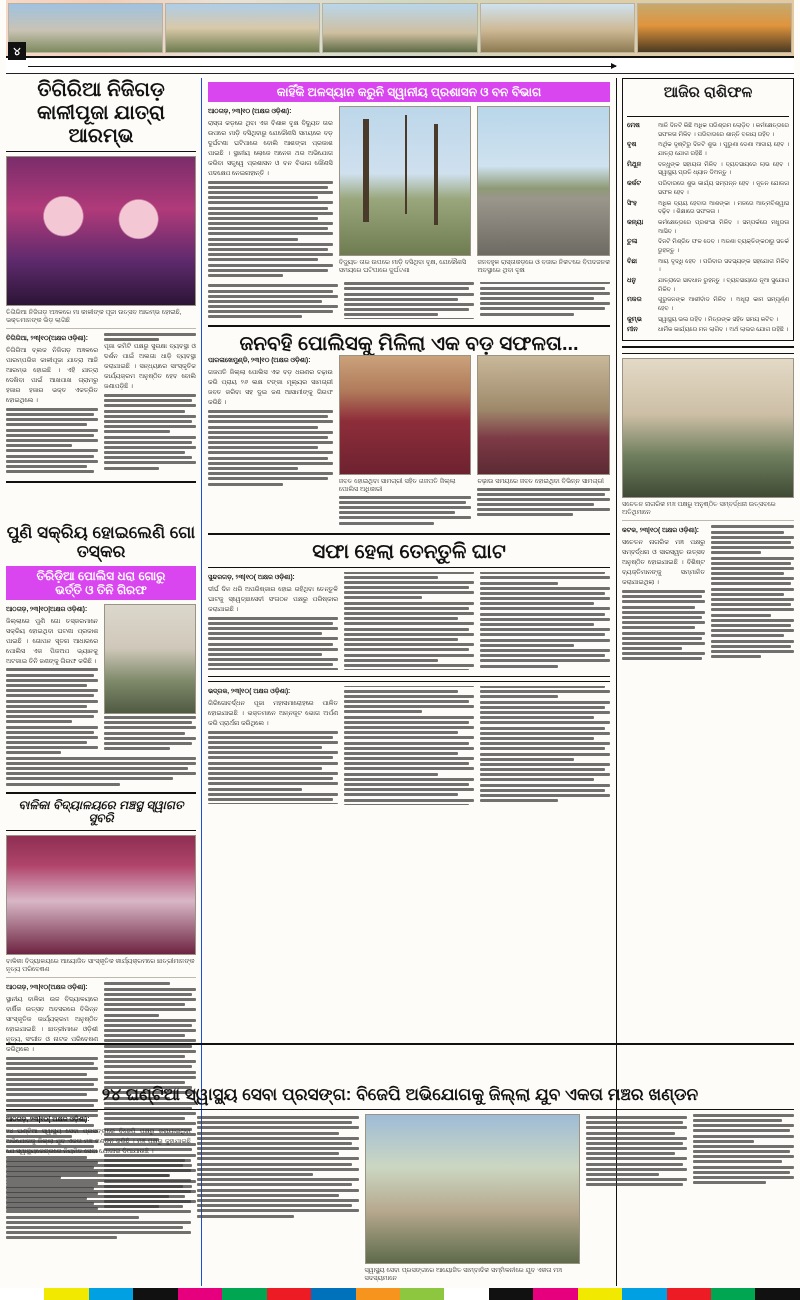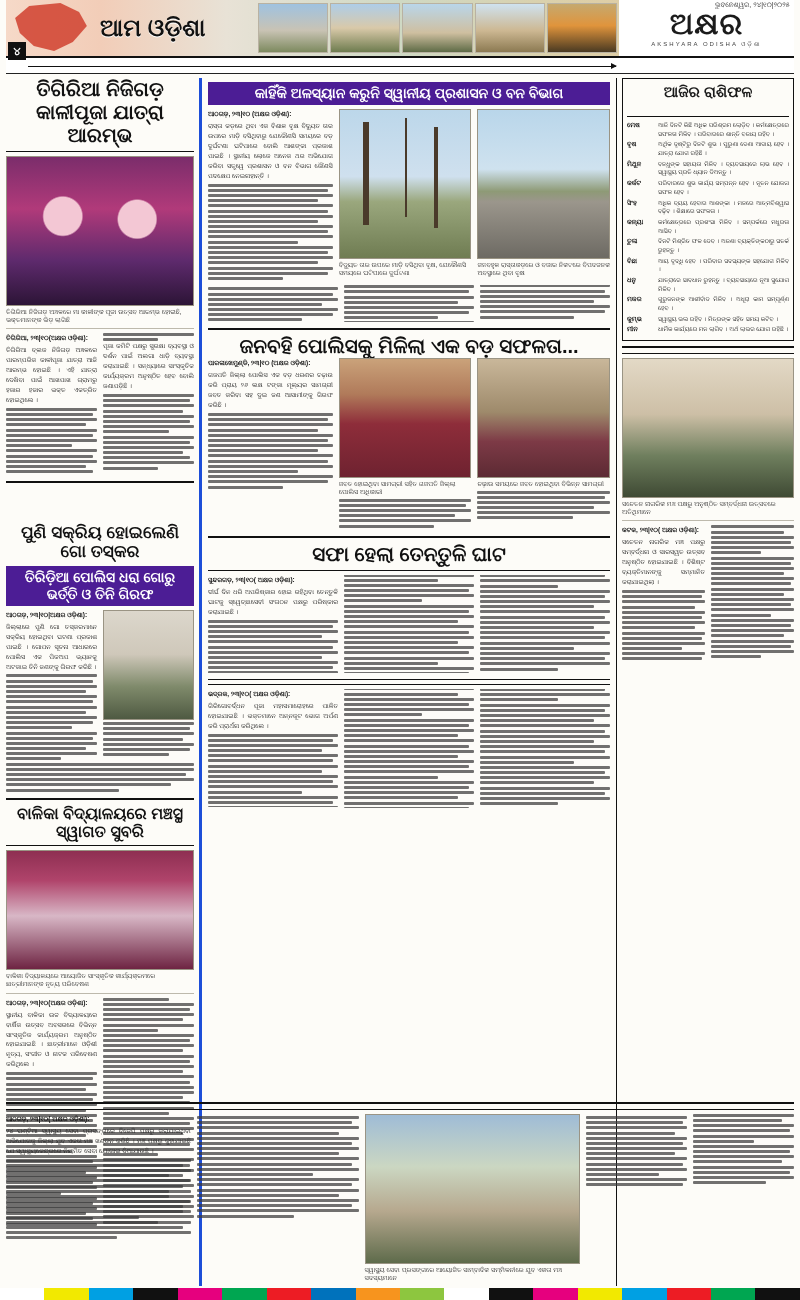--- a/index.html
+++ b/index.html
@@ -57,34 +57,34 @@
 
   
   .body-grid {
     display: grid;
     grid-template-columns: 196px 1fr 178px;
     gap: 6px;
     padding: 4px 0 0 0;
     height: 1212px;
   }
   .col { position: relative; }
-  .col-left { border-right: 3px solid #1d4ed8; padding-right:5px;}
+  .col-left { border-right: 1px solid #1d4ed8; padding-right:5px;}
   .col-right { border-left: 1px solid #111; padding-left:5px;}
 
   .hl { font-weight:bold; color:#111; line-height:1.15; }
   .hl-xl { font-size: 20px; }
   .hl-lg { font-size: 17px; margin-top: 40px; }
-  .hl-md { font-size: 16px; }
+  .hl-md { font-size: 12px; font-style: italic; }
   .hl-sm { font-size: 12px; }
   .center { text-align:center; }
   .rule { border-bottom:1px solid #111; margin: 4px 0; }
   .rule-thin { border-bottom:1px solid #bdb9ac; margin:4px 0; }
 
   .subhead {
-    background:#4c1d95; color:#fff; font-size:14px; font-weight:bold; text-align:center;
+    background:#d946ef; color:#fff; font-size:12px; font-weight:bold; text-align:center;
     padding:3px 16px; margin: 4px 0;
   }
 
   .photo { width:100%; border:1px solid #9a9484; display:block; }
   .ph-cap { font-size:6.5px; color:#333; line-height:1.25; padding-top:2px; }
 
   .txt { font-size: 6.4px; line-height: 1.55; text-align: justify; color:#222; }
   .txt p { margin: 0 0 3px 0; }
 
   .cols2 { column-count:2; column-gap:6px; }
@@ -136,35 +136,26 @@
   .hr-black { border-bottom:2px solid #111; margin:5px 0; }
   .blk { margin-bottom:6px; }
   .byline { font-size:6.5px; font-weight:bold; color:#111; margin-bottom:2px; }
 </style>
 </head>
 <body>
 
 <div class="page">
 
   <div class="masthead">
-    <div class="mh-left">
-      <div class="mh-map"></div>
-      <div class="mh-title">ଆମ ଓଡ଼ିଶା</div>
-    </div>
     <div class="mh-photos">
       <div class="mh-ph p1"></div>
       <div class="mh-ph p2"></div>
       <div class="mh-ph p3"></div>
       <div class="mh-ph p4"></div>
       <div class="mh-ph p5"></div>
-    </div>
-    <div class="mh-right">
-      <div class="mh-date">ଭୁବନେଶ୍ୱର, ୨୪|୧୦|୨୦୨୫</div>
-      <div class="mh-logo">ଅକ୍ଷର</div>
-      <div class="mh-logo-sub">AKSHYARA ODISHA ଓଡ଼ିଶା</div>
     </div>
   </div>
 
   <div class="pagenum-band">
     <div class="pagenum">୪</div>
     <div class="arrowline"></div>
   </div>
 
   <div class="body-grid">
 
@@ -753,20 +744,21 @@
               <i class="s5"></i>
           </div>
         </div>
       </div>
 
     </div>
   </div>
 
   <div style="position:absolute; left:6px; right:6px; bottom:18px;">
     <div class="hr-black"></div>
+    <div class="hl hl-lg center">୨୪ ଘଣ୍ଟିଆ ସ୍ୱାସ୍ଥ୍ୟ ସେବା ପ୍ରସଙ୍ଗ: ବିଜେପି ଅଭିଯୋଗକୁ ଜିଲ୍ଲା ଯୁବ ଏକତା ମଞ୍ଚର ଖଣ୍ଡନ</div>
     <div class="rule"></div>
     <div style="display:flex; gap:6px;">
       <div style="width:24%;" class="txt">
         <div class="byline">ଆଠଗଡ଼, ୨୩|୧୦( ଅକ୍ଷର ଓଡ଼ିଶା):</div>
         <p>୨୪ ଘଣ୍ଟିଆ ସ୍ୱାସ୍ଥ୍ୟ ସେବା ପ୍ରସଙ୍ଗରେ ବିଜେପି ପକ୍ଷରୁ କରାଯାଇଥିବା ଅଭିଯୋଗକୁ ଜିଲ୍ଲା ଯୁବ ଏକତା ମଞ୍ଚ ଖଣ୍ଡନ କରିଛି । ମଞ୍ଚ ପକ୍ଷରୁ କୁହାଯାଇଛି ଯେ ସ୍ୱାସ୍ଥ୍ୟକେନ୍ଦ୍ରରେ ନିୟମିତ ସେବା ଯୋଗାଇ ଦିଆଯାଉଛି ।</p>
         <div class="lines">
           <i class="s1"></i>
             <i class="s2"></i>
             <i class="s1"></i>
             <i class="s3"></i>

